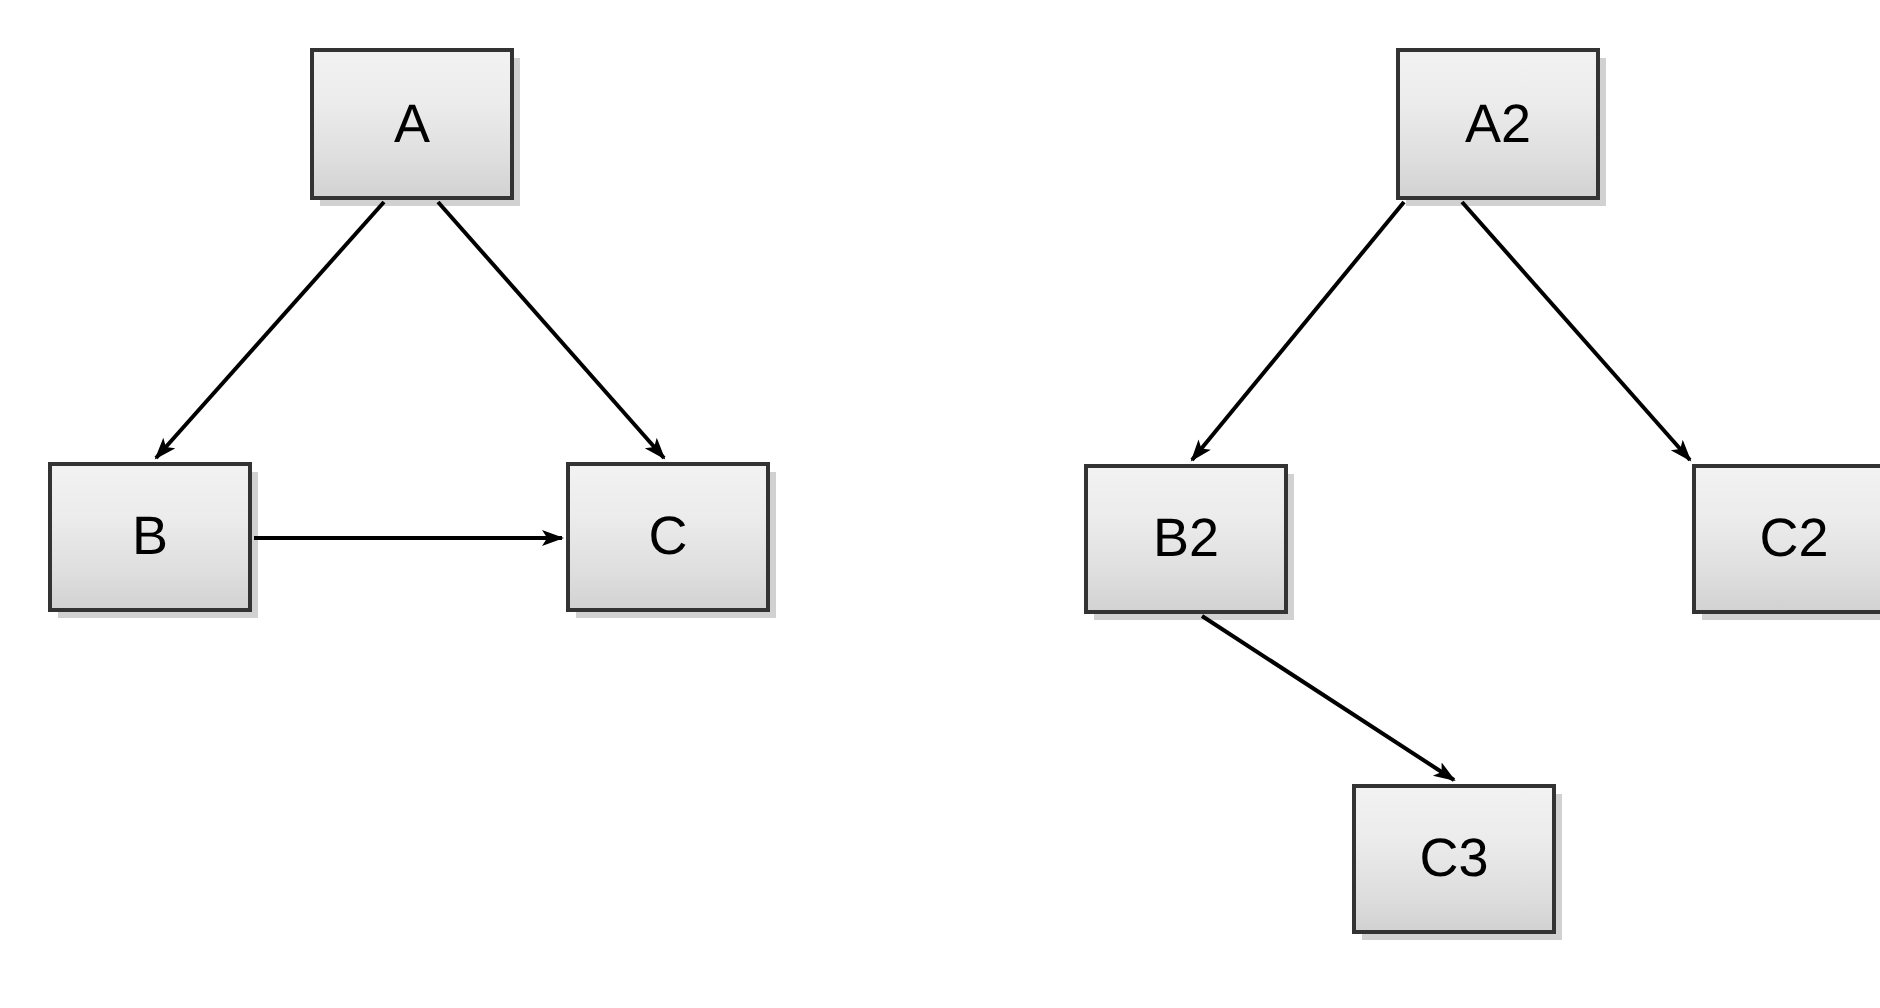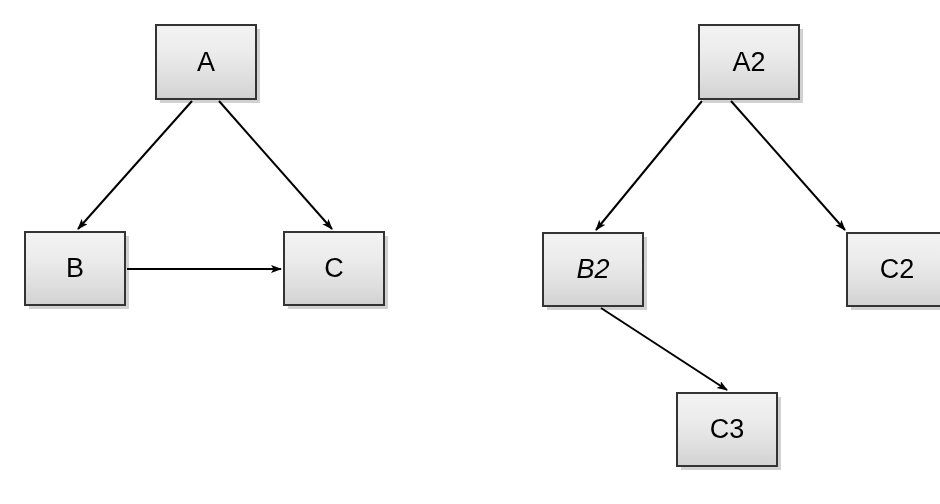--- a/index.html
+++ b/index.html
@@ -71,21 +71,21 @@
   <div class="node" style="left: 24px; top: 231px; width: 102px; height: 75px;">
     <span class="node-label">B</span>
   </div>
   <div class="node" style="left: 283px; top: 231px; width: 102px; height: 75px;">
     <span class="node-label">C</span>
   </div>
 
   <div class="node" style="left: 666px; top: 24px; width: 102px; height: 76px; margin-left: 32px;">
     <span class="node-label">A2</span>
   </div>
-  <div class="node" style="left: 542px; top: 232px; width: 102px; height: 75px; font-style: italic;">
+  <div class="node" style="left: 542px; top: 232px; width: 102px; height: 75px;">
     <span class="node-label">B2</span>
   </div>
   <div class="node" style="left: 846px; top: 232px; width: 102px; height: 75px;">
     <span class="node-label">C2</span>
   </div>
   <div class="node" style="left: 676px; top: 392px; width: 102px; height: 75px;">
     <span class="node-label">C3</span>
   </div>
 
 </div>

